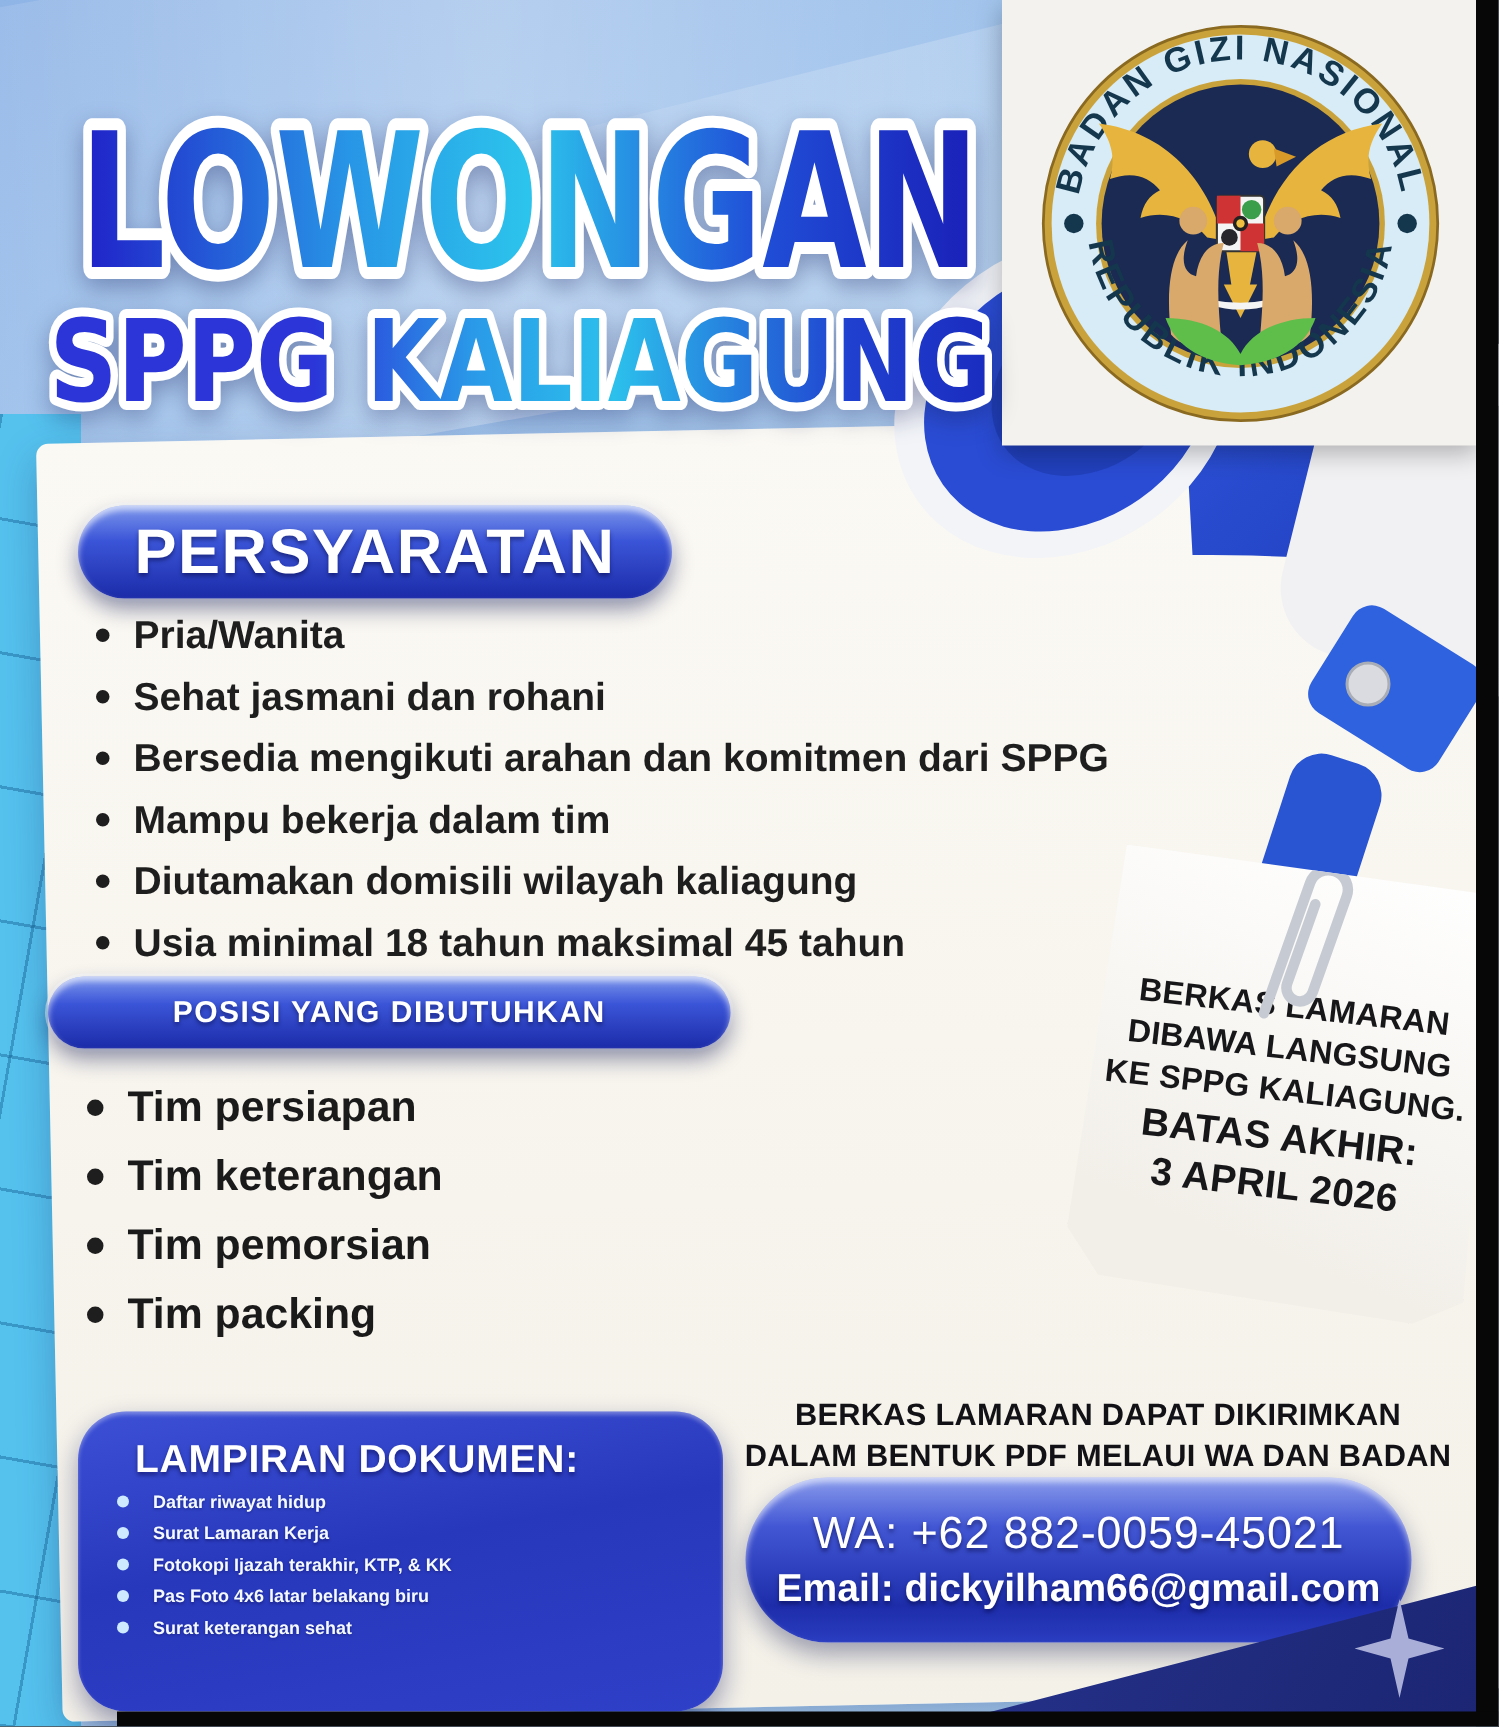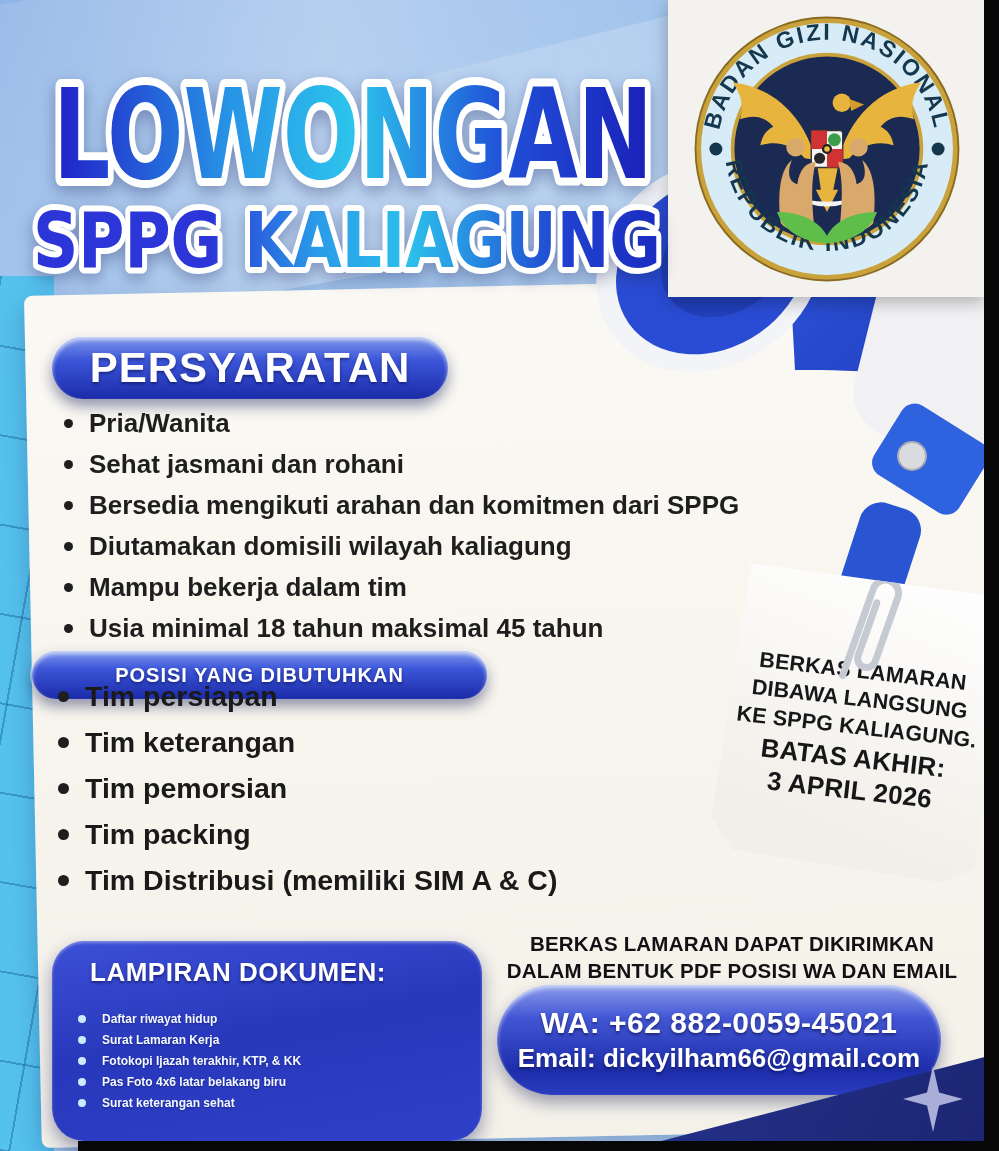--- a/index.html
+++ b/index.html
@@ -44,49 +44,49 @@
     background:linear-gradient(180deg,#7d97ec 0%,#3b55d8 38%,#1b2ba8 100%);
     box-shadow:0 7px 14px rgba(10,20,80,.45),inset 0 3px 4px rgba(255,255,255,.65),0 0 0 2px rgba(255,255,255,.55);
     color:#fff;font-weight:800;letter-spacing:1px;text-shadow:0 2px 3px rgba(0,0,50,.45);}
   .pill-persyaratan{left:52px;top:337px;width:396px;height:62px;font-size:42px;}
   .pill-posisi{left:32px;top:651px;width:455px;height:48px;font-size:20px;}
   
   ul.blist{list-style:none;margin:0;padding:0;display:flex;flex-direction:column;}
   ul.blist li{display:flex;align-items:center;gap:16px;}
   .dot{width:9px;height:9px;border-radius:50%;background:#1e1e1e;flex:none;}
   .list-persyaratan{left:64px;top:408px;gap:10px;font-size:26px;font-weight:700;color:#1e1e1e;}
-  .list-posisi{left:58px;top:680px;gap:13px;font-size:28.5px;font-weight:800;color:#1a1a1a;}
+  .list-posisi{left:58px;top:722px;gap:13px;font-size:28.5px;font-weight:800;color:#1a1a1a;}
   .list-posisi .dot{width:11px;height:11px;}
   
   .note{left:723px;top:576px;width:268px;height:296px;transform:rotate(6.5deg);
     background:linear-gradient(195deg,#ffffff 0%,#f2efe9 80%);
     clip-path:polygon(4% 0,97% 2%,100% 94%,88% 100%,9% 97%,0 87%);
     box-shadow:0 8px 18px rgba(40,50,90,.3);}
   .note-lines{padding-top:82px;text-align:center;}
   .note-line{font-weight:800;color:#17171a;font-size:21.5px;line-height:1.3;letter-spacing:.2px;}
   .note-line:nth-child(4),.note-line:nth-child(5){font-size:26px;line-height:1.25;}
   .clip-svg{position:absolute;left:108px;top:-14px;width:64px;height:132px;transform:rotate(13deg);}
   
   .lampiran{left:52px;top:941px;width:430px;height:200px;border-radius:32px;box-sizing:border-box;
     background:linear-gradient(170deg,#3c50d6 0%,#2838bc 45%,#2f40c8 100%);
     box-shadow:0 8px 18px rgba(10,20,90,.4),inset 0 2px 3px rgba(255,255,255,.35);
     padding:16px 18px 0 26px;}
   .lampiran-title{font-size:26px;font-weight:800;color:#fff;letter-spacing:.5px;
-    text-shadow:0 2px 3px rgba(0,0,60,.5);margin-bottom:24px;padding-left:12px;}
+    text-shadow:0 2px 3px rgba(0,0,60,.5);margin-bottom:6px;padding-left:12px;}
   .list-lampiran{gap:7px;font-size:12px;font-weight:700;color:#f4faff;text-shadow:0 1px 2px rgba(0,0,60,.4);}
   .list-lampiran .dot{width:8px;height:8px;background:#cdeafe;}
   .list-lampiran li{gap:13px;}
   
   .send-info{left:478px;top:931px;width:508px;text-align:center;font-weight:800;
     font-size:20.5px;color:#111116;line-height:1.3;letter-spacing:.2px;}
   .contact-pill{left:497px;top:985px;width:444px;height:110px;border-radius:55px;
     background:linear-gradient(180deg,#8a9cec 0%,#4256d4 30%,#1d2daa 78%,#2a3cc0 100%);
     box-shadow:inset 0 3px 4px rgba(255,255,255,.6),0 8px 16px rgba(10,20,80,.38);
     display:flex;flex-direction:column;align-items:center;justify-content:center;gap:3px;}
-  .wa-line{font-size:30px;font-weight:700;color:#fff;text-shadow:0 2px 3px rgba(0,0,50,.5);letter-spacing:.5px;}
+  .wa-line{font-size:30px;font-weight:400;color:#fff;text-shadow:0 2px 3px rgba(0,0,50,.5);letter-spacing:.5px;}
   .email-line{font-size:26px;font-weight:700;color:#fff;text-shadow:0 2px 3px rgba(0,0,50,.5);}
   
   .wedge{left:590px;top:1040px;width:409px;height:111px;
     clip-path:polygon(8% 100%,100% 12%,100% 100%,0 100%);
     background:linear-gradient(120deg,#27348e 0%,#1b2572 100%);}
   .sparkle{left:903px;top:1066px;width:60px;height:66px;background:#a9aed8;
     clip-path:polygon(50% 0%,60% 40%,100% 50%,60% 60%,50% 100%,40% 60%,0% 50%,40% 40%);
     filter:drop-shadow(0 2px 4px rgba(20,20,60,.4));}
   
   .edge-right{left:984px;top:0;width:15px;height:1151px;background:#070707;}
@@ -225,25 +225,25 @@
       <li>
         <span class="dot"></span>
         <span>Sehat jasmani dan rohani</span>
       </li>
       <li>
         <span class="dot"></span>
         <span>Bersedia mengikuti arahan dan komitmen dari SPPG</span>
       </li>
       <li>
         <span class="dot"></span>
+        <span>Mampu bekerja dalam tim</span>
+      </li>
+      <li>
+        <span class="dot"></span>
         <span>Diutamakan domisili wilayah kaliagung</span>
-      </li>
-      <li>
-        <span class="dot"></span>
-        <span>Mampu bekerja dalam tim</span>
       </li>
       <li>
         <span class="dot"></span>
         <span>Usia minimal 18 tahun maksimal 45 tahun</span>
       </li>
     </ul>
 
   <div class="abs pill pill-posisi">
     <span>POSISI YANG DIBUTUHKAN</span>
   </div>
@@ -256,24 +256,20 @@
         <span class="dot"></span>
         <span>Tim keterangan</span>
       </li>
       <li>
         <span class="dot"></span>
         <span>Tim pemorsian</span>
       </li>
       <li>
         <span class="dot"></span>
         <span>Tim packing</span>
-      </li>
-      <li>
-        <span class="dot"></span>
-        <span>Tim Distribusi (memiliki SIM A &amp; C)</span>
       </li>
     </ul>
 
   <div class="abs lampiran">
     <div class="lampiran-title">LAMPIRAN DOKUMEN:</div>
     <ul class="blist list-lampiran">
         <li>
           <span class="dot"></span>
           <span>Daftar riwayat hidup</span>
         </li>
@@ -291,21 +287,21 @@
         </li>
         <li>
           <span class="dot"></span>
           <span>Surat keterangan sehat</span>
         </li>
       </ul>
   </div>
 
   <div class="abs send-info">
     <div>BERKAS LAMARAN DAPAT DIKIRIMKAN</div>
-    <div>DALAM BENTUK PDF POSISI WA DAN EMAIL</div>
+    <div>DALAM BENTUK PDF MELAUI WA DAN BADAN</div>
   </div>
   <div class="abs contact-pill">
     <div class="wa-line">WA: +62 882-0059-45021</div>
     <div class="email-line">Email: dickyilham66@gmail.com</div>
   </div>
 
   <div class="abs wedge"></div>
   <div class="abs sparkle"></div>
   <div class="abs edge-right"></div>
   <div class="abs edge-bottom"></div>

